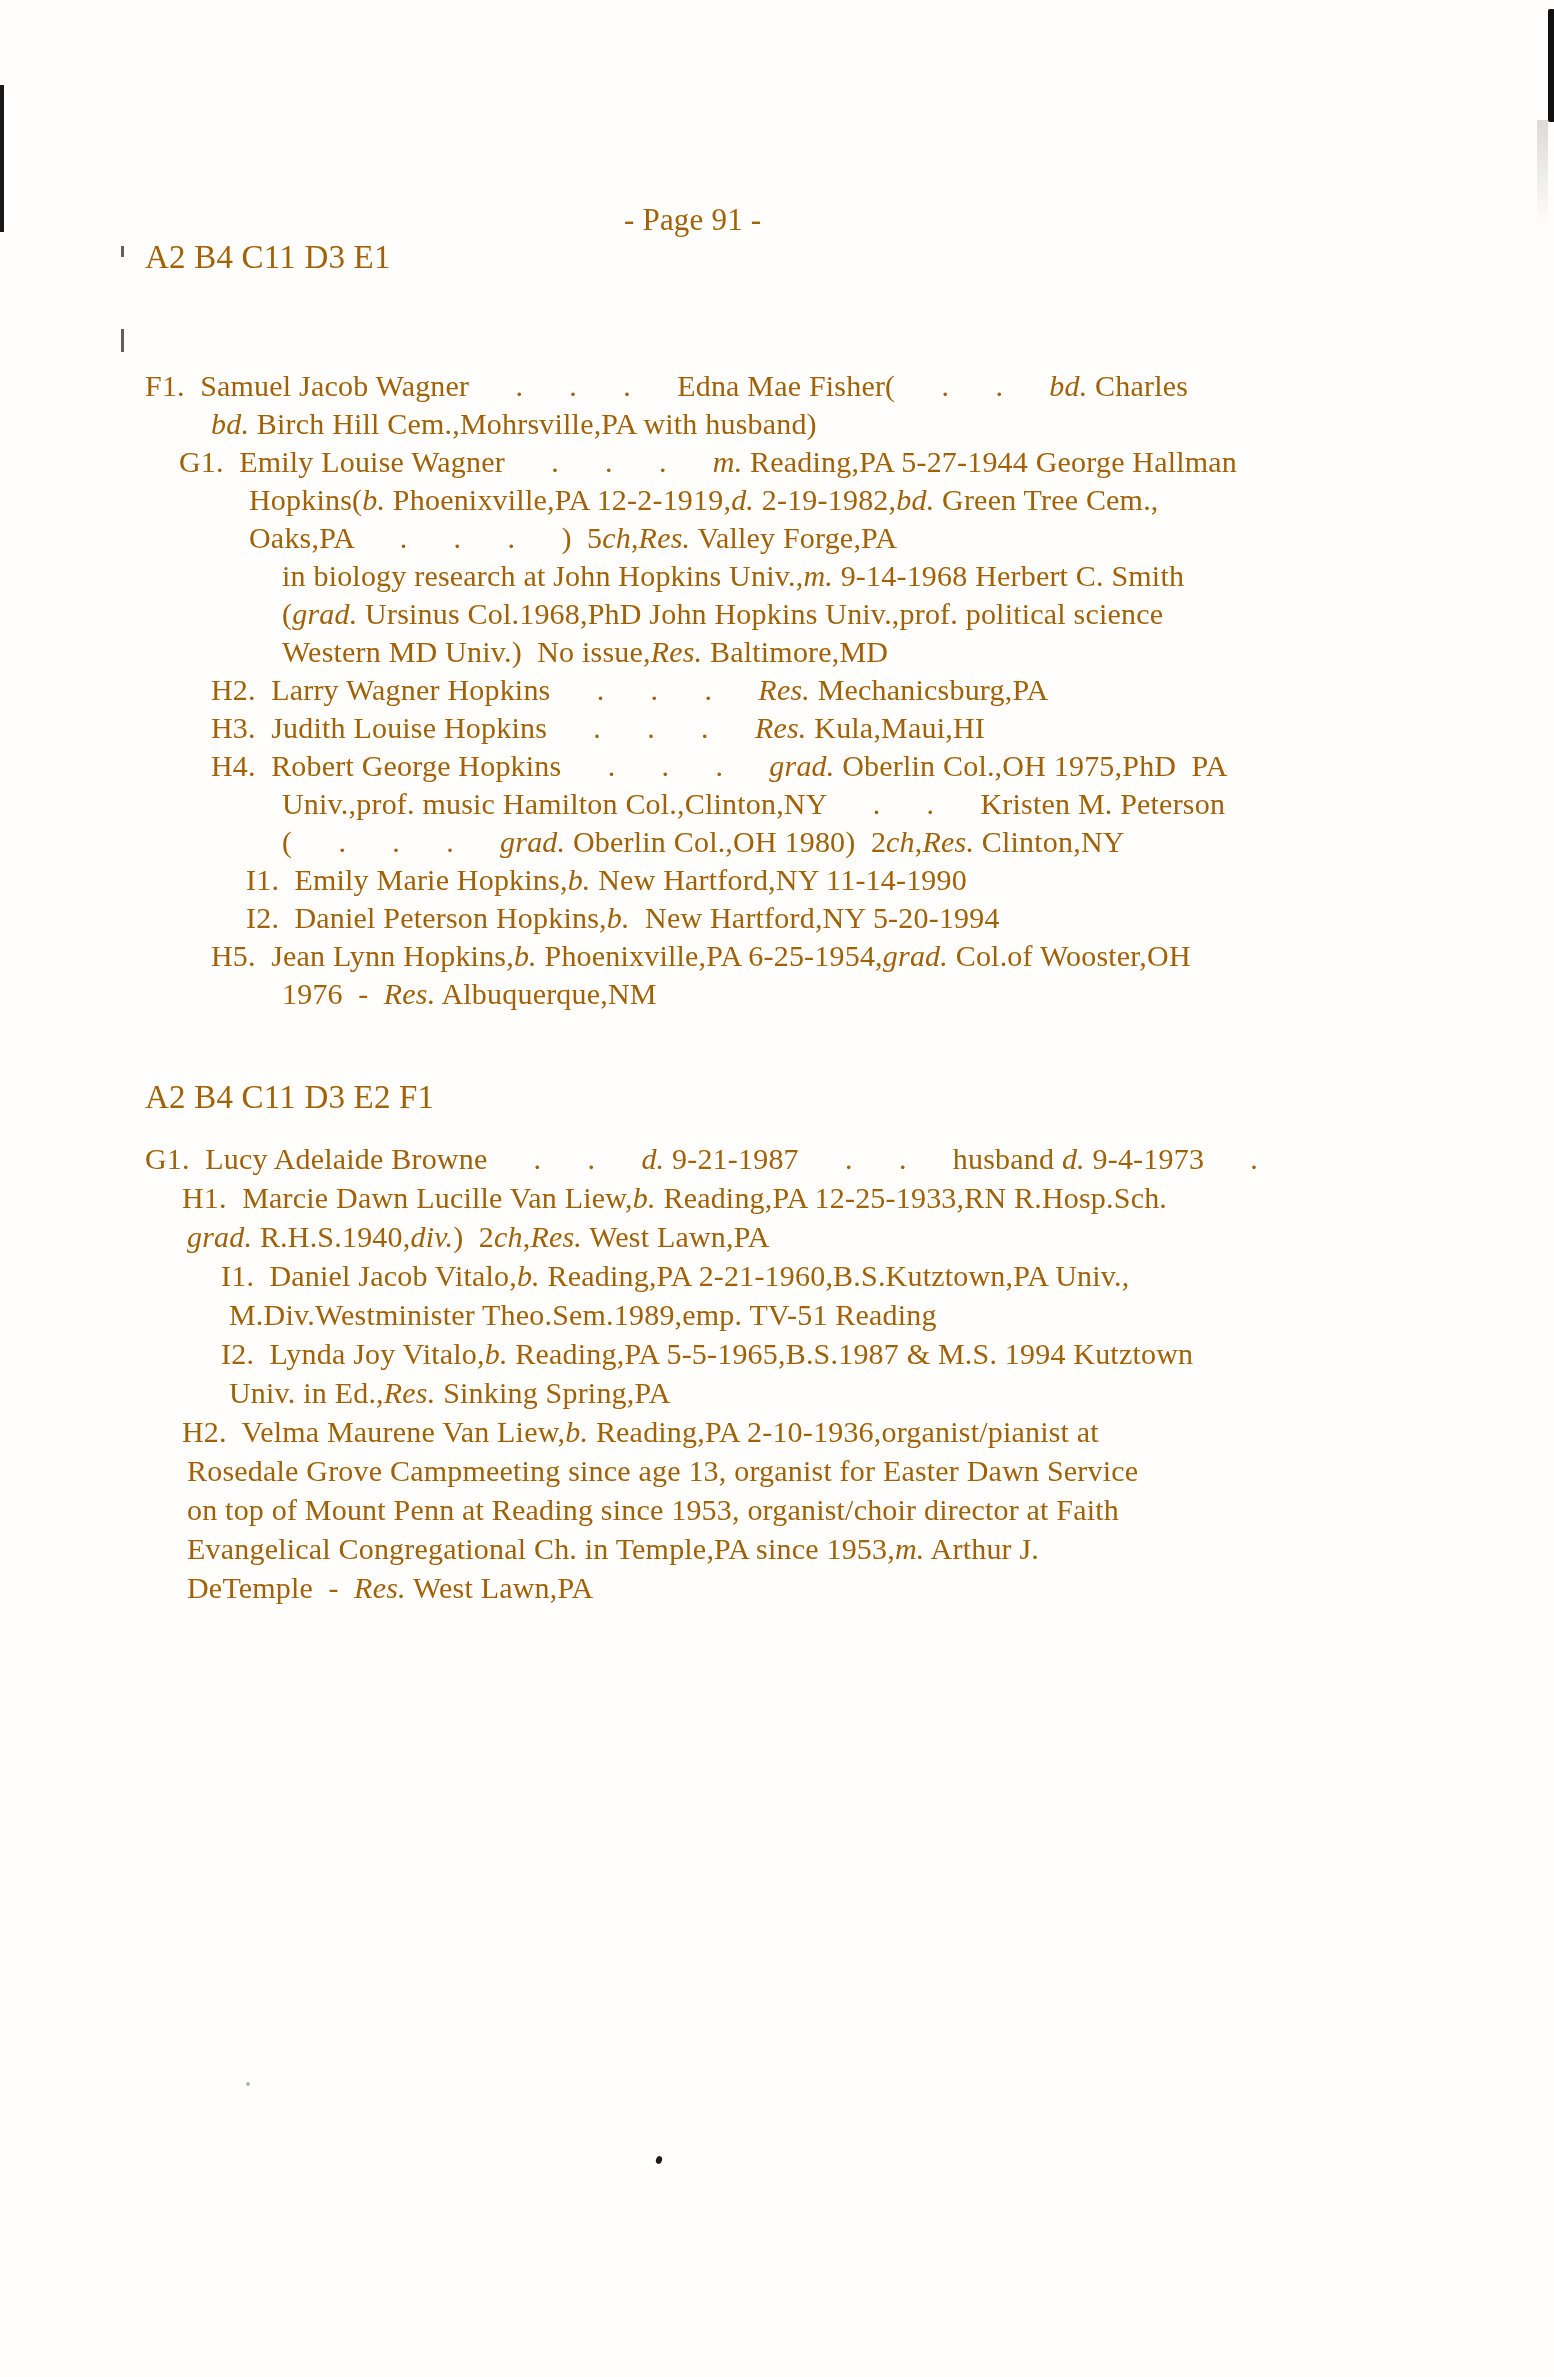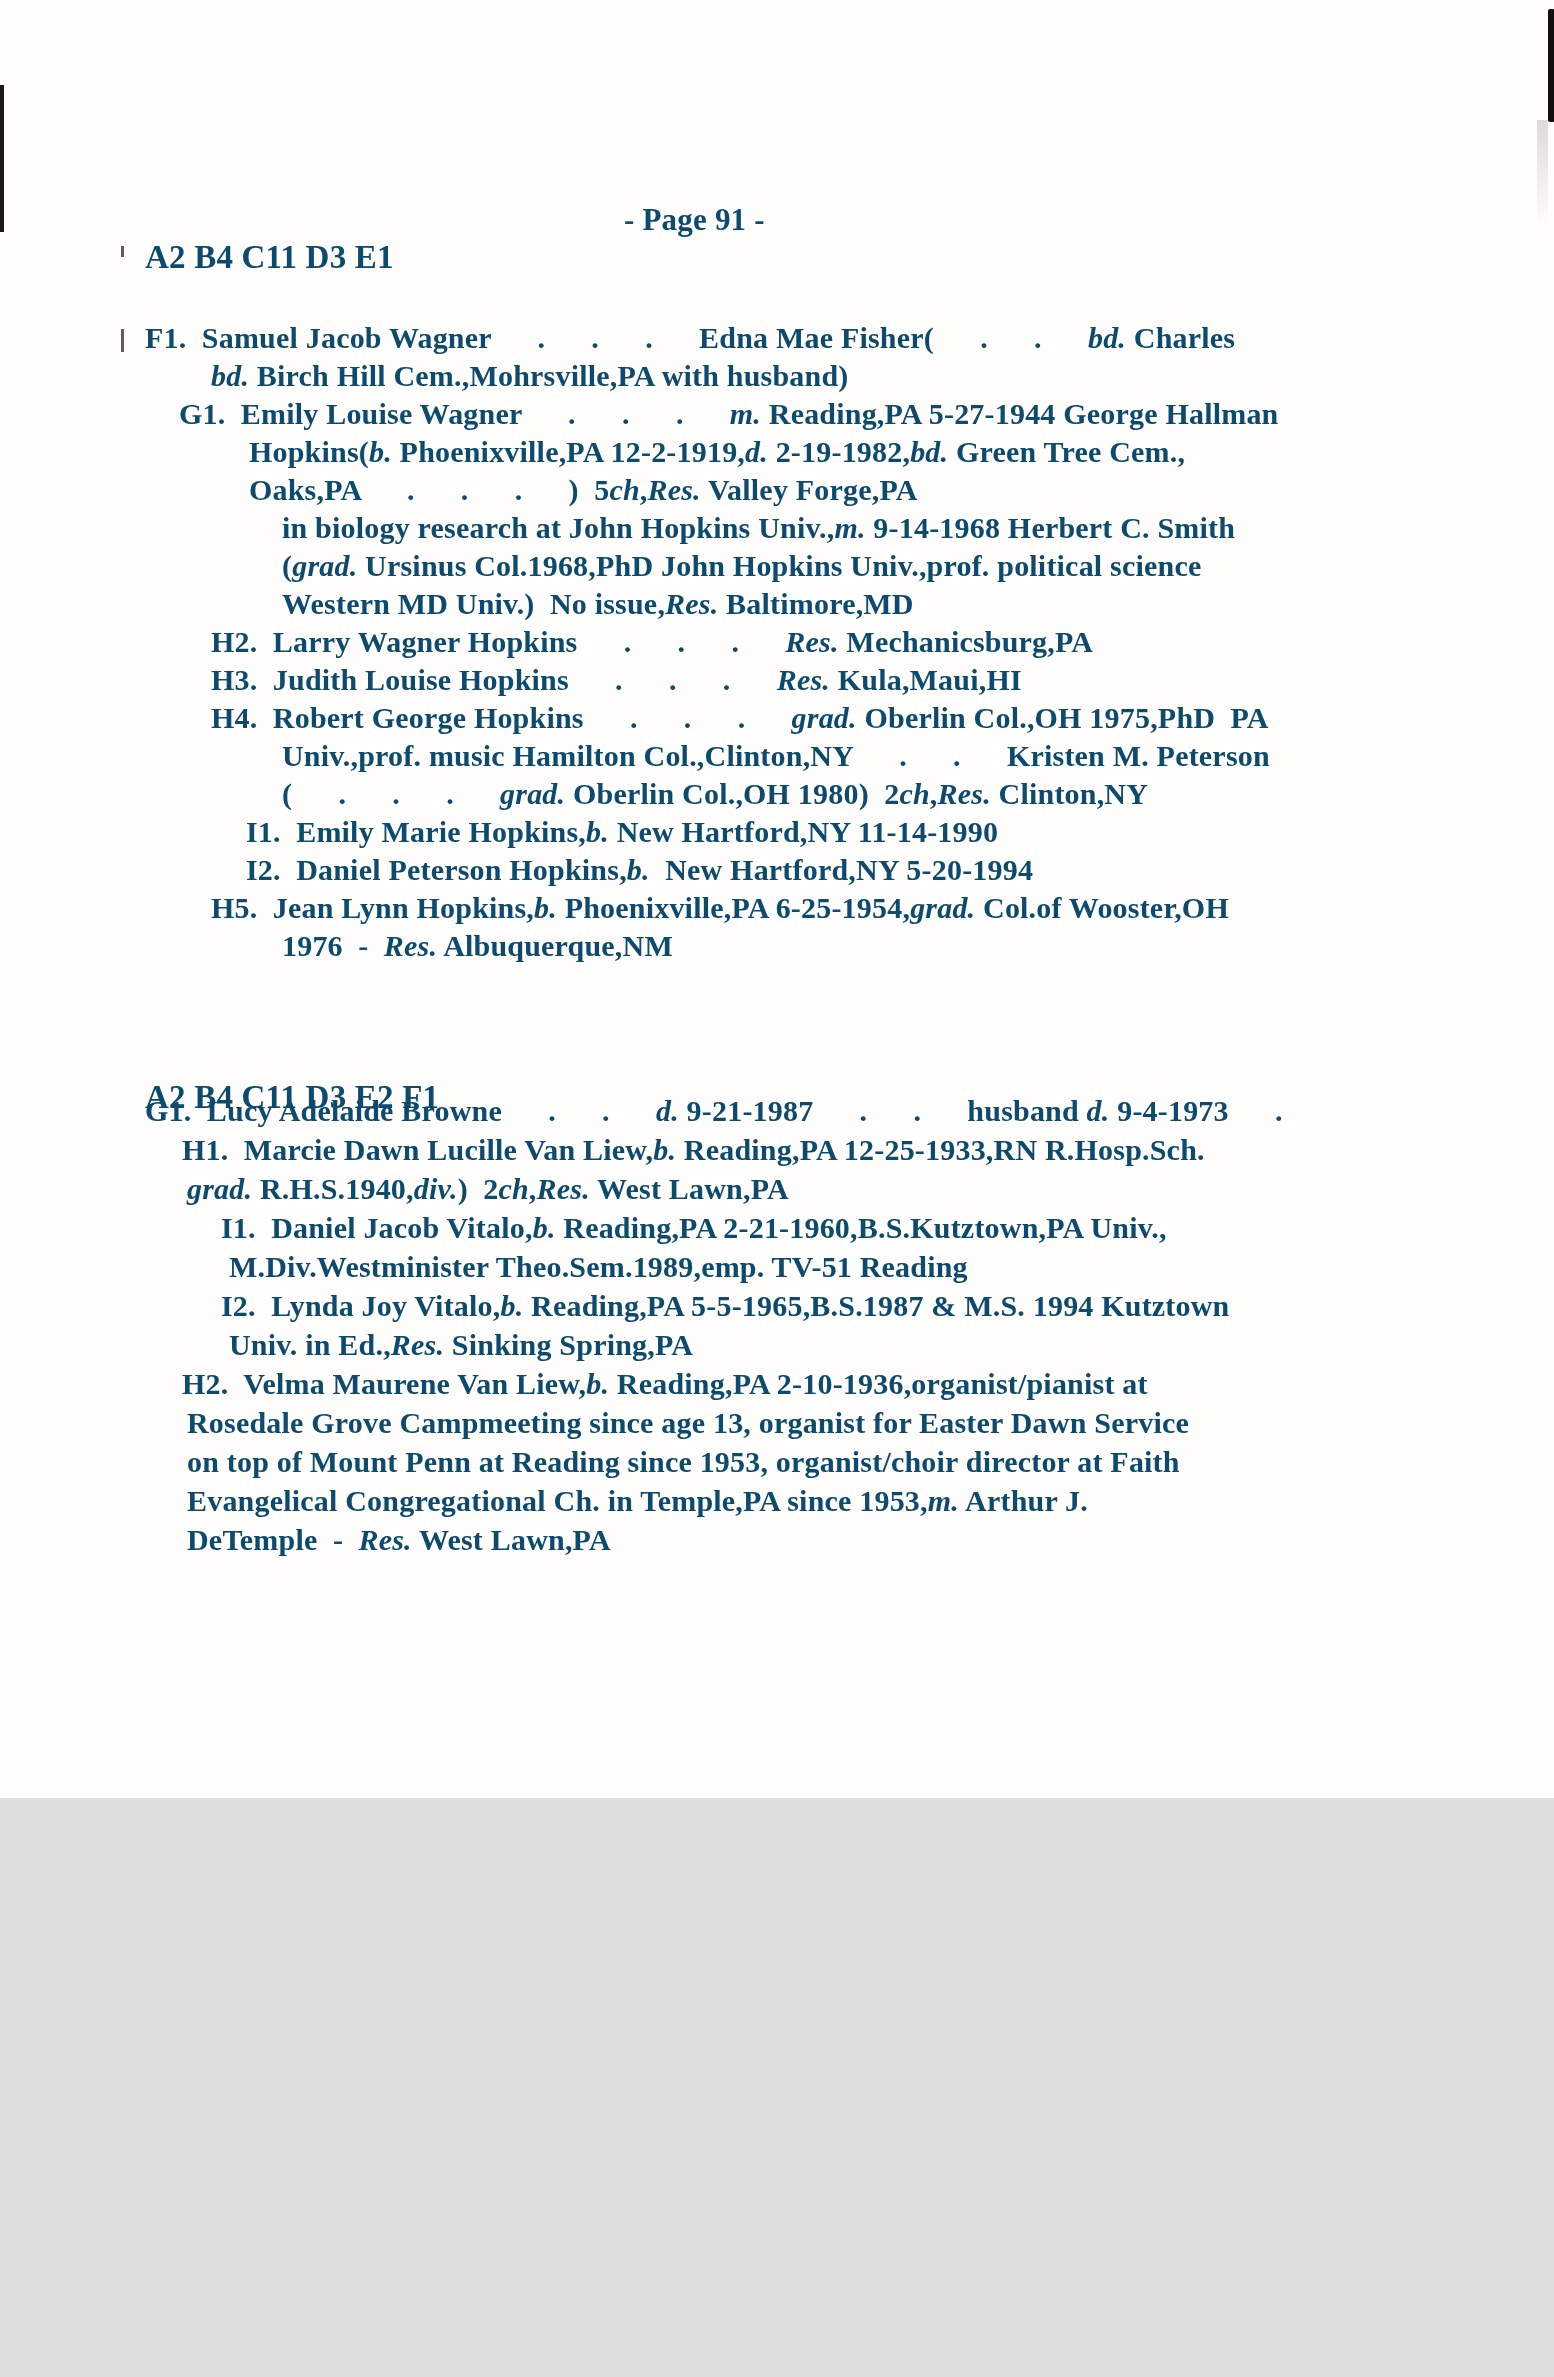--- a/index.html
+++ b/index.html
@@ -1,37 +1,36 @@
 <!DOCTYPE html>
 <html style="font-size:10.8px"><head>
 <meta charset="utf-8">
 <style>
   html,body{margin:0;padding:0;background:#ddd;}
   .page{
     position:relative;
-    width:1555px;height:1798px;
+    width:1555px;height:2377px;
     background:#fffefc;
     overflow:hidden;
     font-family:"Liberation Serif", serif;
-    color:#0c4a6e;
+    color:#a16207;
     font-size:30px;
     letter-spacing:0.2px;
-    font-weight:bold;
   }
   .page-header{
     position:absolute;left:624px;top:202px;
     white-space:pre;font-size:31px;
   }
   .section-code{
     position:absolute;left:145px;
     white-space:pre;font-size:33px;
   }
   #code-1{top:239px;}
   #code-2{top:1079px;}
-  .lines-block{position:absolute;left:145px;}
+  .lines-block{position:absolute;left:145px;margin-top:48px;}
   #section-1-lines{top:319px;}
   #section-2-lines{top:1091px;}
   .s1 .line{height:38px;line-height:38px;}
   .s2 .line{height:39px;line-height:39px;}
   .line{white-space:pre;}
   
   .s1 .f-label{padding-left:0;}
   .s1 .f-cont{padding-left:66px;}
   .s1 .g-label{padding-left:34px;}
   .s1 .g-cont{padding-left:104px;}

